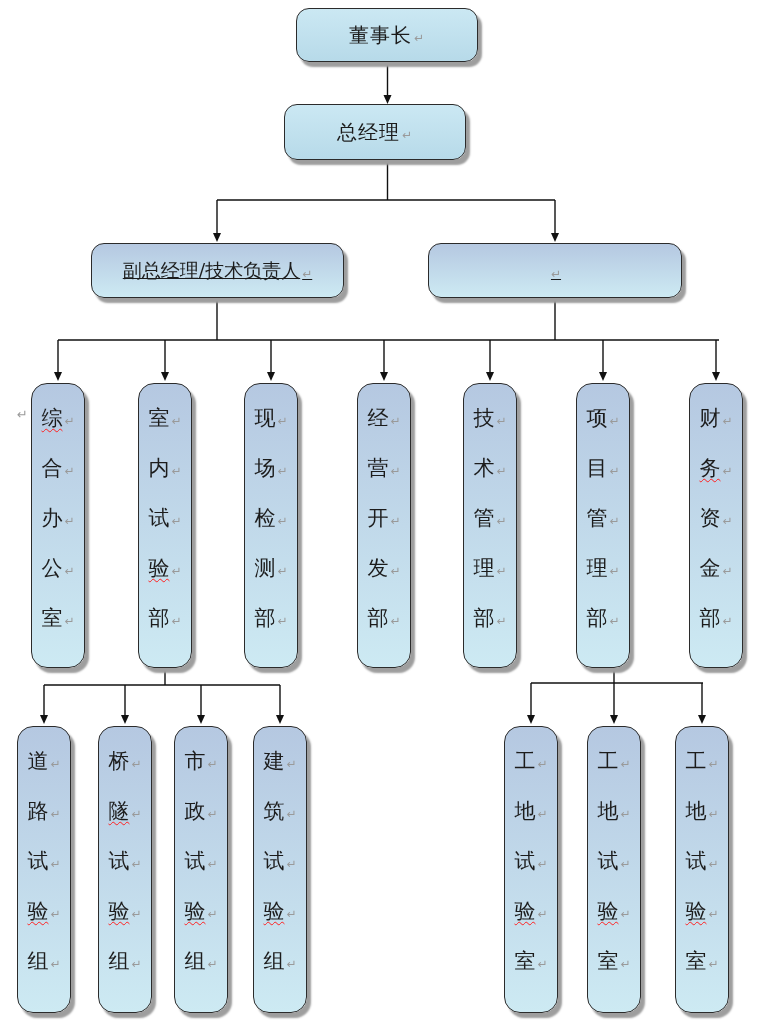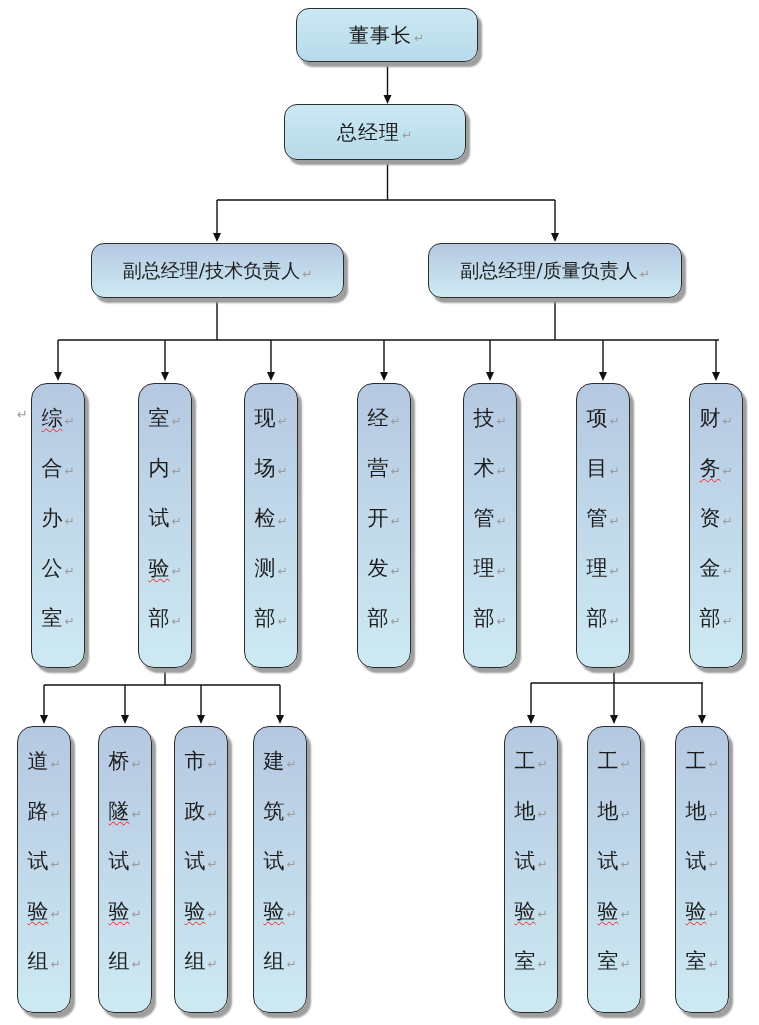--- a/index.html
+++ b/index.html
@@ -16,21 +16,21 @@
     border:1.5px solid var(--box_border,#2b2b2b);
     box-shadow:4px 5px 2px var(--box_shadow,#9e9e9e);
   }
   .hnode{
     border-radius:13px;display:flex;align-items:center;justify-content:center;
     background:linear-gradient(180deg,var(--top_box_gradient_top,#cbe8f3),var(--top_box_gradient_bottom,#b7dae9));
     font-size:20px;letter-spacing:1px;text-align:right;
   }
   .deputy{
     background:linear-gradient(180deg,var(--tall_box_gradient_top,#b5c8e1),var(--tall_box_gradient_bottom,#cdeaf3));
-    font-size:19px;letter-spacing:0;
+    font-size:19px;letter-spacing:0;text-decoration:underline;
   }
   .vnode{
     border-radius:16px;
     background:linear-gradient(180deg,var(--tall_box_gradient_top,#b5c8e1),var(--tall_box_gradient_bottom,#cdeaf3));
     display:flex;flex-direction:column;align-items:center;
     padding-top:9px;font-size:21px;
   }
   .vchar{height:50px;display:flex;align-items:center;justify-content:center;}
   .pilcrow{
     font-family:"DejaVu Sans", sans-serif;
@@ -117,21 +117,20 @@
   <div class="node hnode" style="left:284px;top:104px;width:182px;height:56px">
     <span>总经理</span>
       <span class="pilcrow">↵</span>
   </div>
 
   <div class="node hnode deputy" style="left:91px;top:243px;width:253px;height:55px">
     <span>副总经理/技术负责人</span>
       <span class="pilcrow">↵</span>
   </div>
   <div class="node hnode deputy" style="left:428px;top:243px;width:254px;height:55px">
-    <span>副总经理/质量负责人</span>
       <span class="pilcrow">↵</span>
   </div>
 
   <div class="node vnode" style="left:31px;top:383px;width:54px;height:285px">
       <div class="vchar">
         <span class="squiggle">综</span>
         <span class="pilcrow">↵</span>
       </div>
       <div class="vchar">
         <span>合</span>

